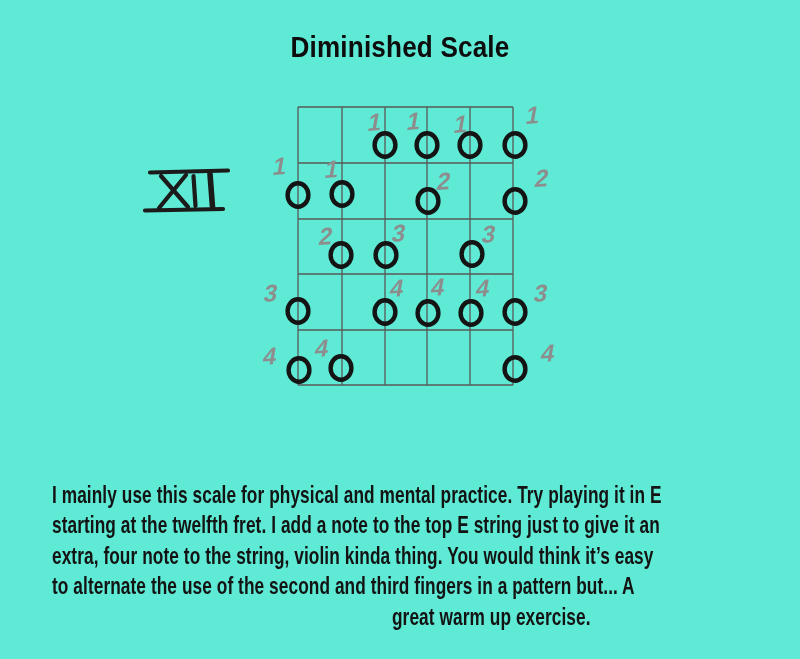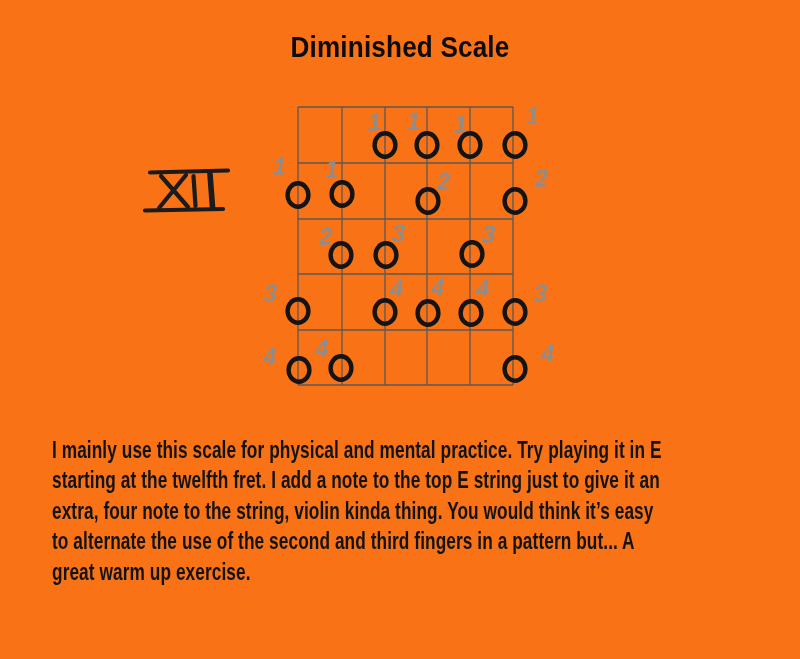--- a/index.html
+++ b/index.html
@@ -1,38 +1,39 @@
 <!DOCTYPE html>
 <html><head>
 <meta charset="utf-8">
 <style>
   html,body{margin:0;padding:0;background:#e8e8e8;}
   .page{
     position:relative;width:800px;height:659px;margin:0 auto;
-    background:#f97316;overflow:hidden;
+    background:#5eead4;overflow:hidden;
     font-family:"Liberation Sans",sans-serif;
   }
   .title{
     position:absolute;left:0;right:0;top:30px;margin:0;
     text-align:center;
     font:bold 30px/34px "Liberation Sans",sans-serif;
     color:#0d0d0d;
     transform:scaleX(0.87);
     transform-origin:50% 50%;
     letter-spacing:0.2px;
   }
   #diagram{position:absolute;left:0;top:0;}
   #diagram .finger{
     font-family:"Liberation Sans",sans-serif;
     font-weight:bold;
     font-size:24px;
   }
   .paragraph{
-    position:absolute;left:52px;top:435px;width:748px;
+    position:absolute;left:52px;top:480px;width:748px;
     color:#131313;
+    text-align:right;
   }
   .para-line{
     font:bold 24px/30.4px "Liberation Sans",sans-serif;
     white-space:nowrap;
     transform:scaleX(0.72);
     transform-origin:0 50%;
     letter-spacing:0.1px;
   }
 </style>
 </head>

